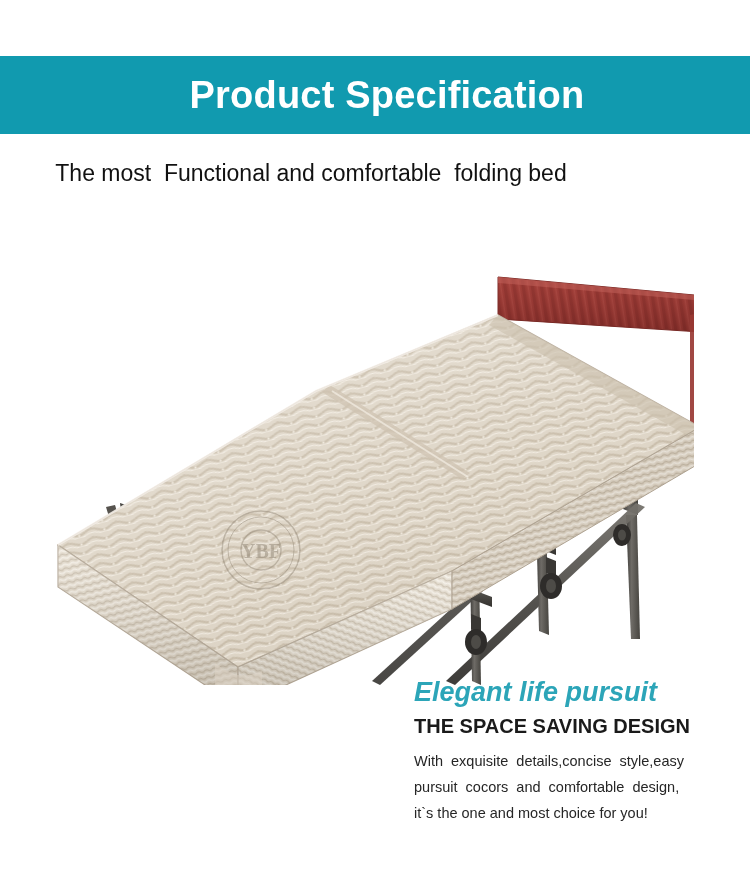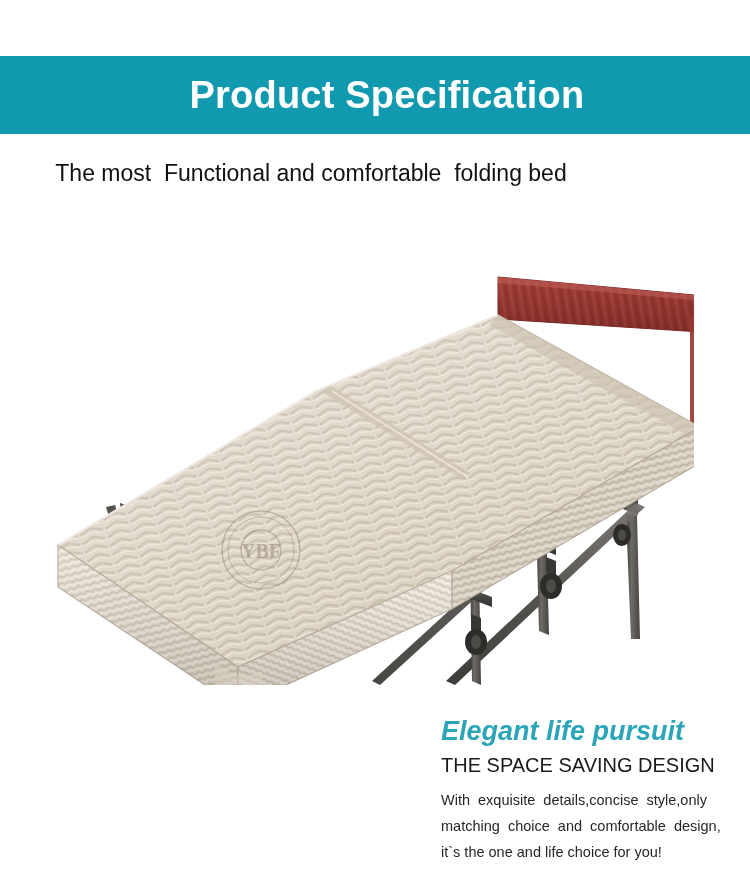--- a/index.html
+++ b/index.html
@@ -59,38 +59,37 @@
     height: 470px;
     overflow: hidden;
   }
   .product-stage svg {
     display: block;
   }
 
   
   .promo {
     position: absolute;
-    left: 441px;
+    left: 414px;
     top: 678px;
     width: 300px;
-    margin-top: 39px;
   }
   .promo-headline {
     color: #2ca5b8;
     font-size: 27px;
     font-weight: bold;
     font-style: italic;
     line-height: 1.1;
     margin: 0 0 7px 0;
     white-space: pre;
   }
   .promo-subhead {
     color: #1a1a1a;
     font-size: 20px;
-    font-weight: normal;
+    font-weight: bold;
     line-height: 1.15;
     margin: 0 0 10px 0;
     white-space: pre;
   }
   .promo-body {
     color: #262626;
     font-size: 14.5px;
     line-height: 26px;
     margin: 0;
   }
@@ -273,17 +272,17 @@
     </g>
 
     <path d="M262 456 L452 394 L452 404 L262 470 Z" fill="#ffffff" opacity="0.0"></path>
   </svg>
 </div>
 
 <div class="promo">
   <div class="promo-headline">Elegant life pursuit</div>
   <div class="promo-subhead">THE SPACE SAVING DESIGN</div>
   <div class="promo-body">
-    <span class="promo-body-line">With  exquisite  details,concise  style,only</span>
-    <span class="promo-body-line">matching  choice  and  comfortable  design,</span>
-    <span class="promo-body-line">it`s the one and life choice for you!</span>
+    <span class="promo-body-line">With  exquisite  details,concise  style,easy</span>
+    <span class="promo-body-line">pursuit  cocors  and  comfortable  design,</span>
+    <span class="promo-body-line">it`s the one and most choice for you!</span>
   </div>
 </div>
 
 </body></html>

